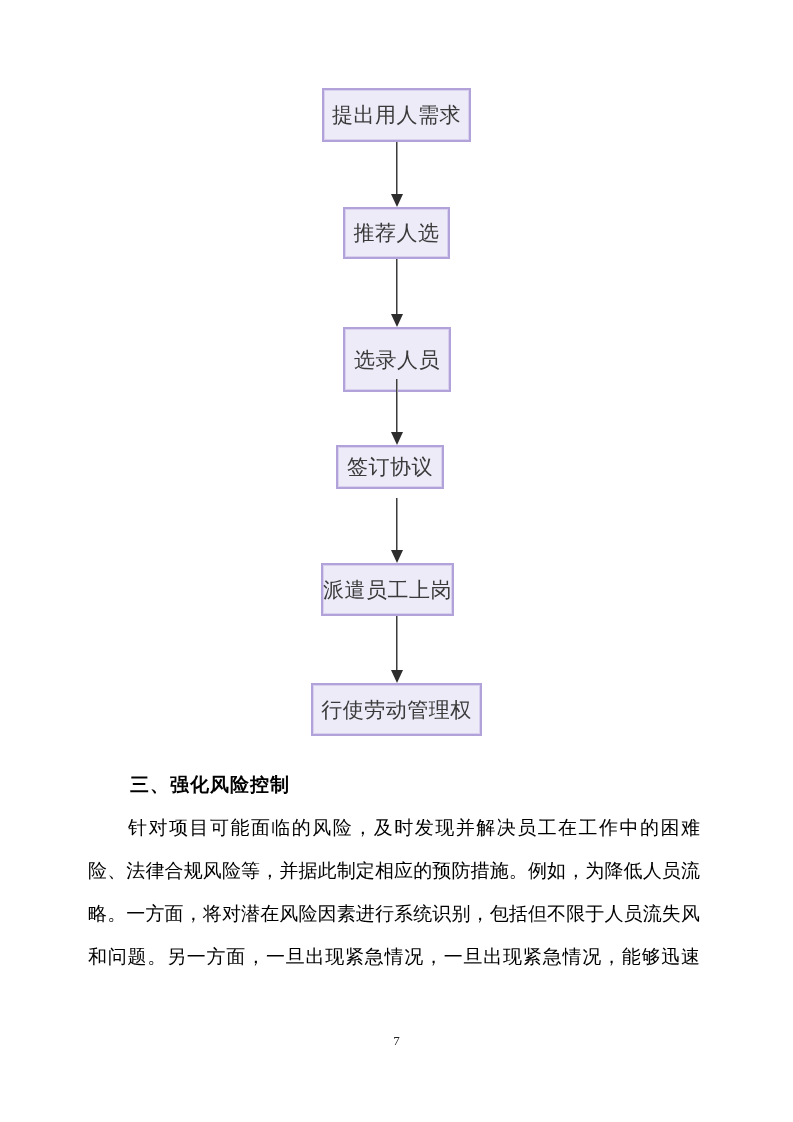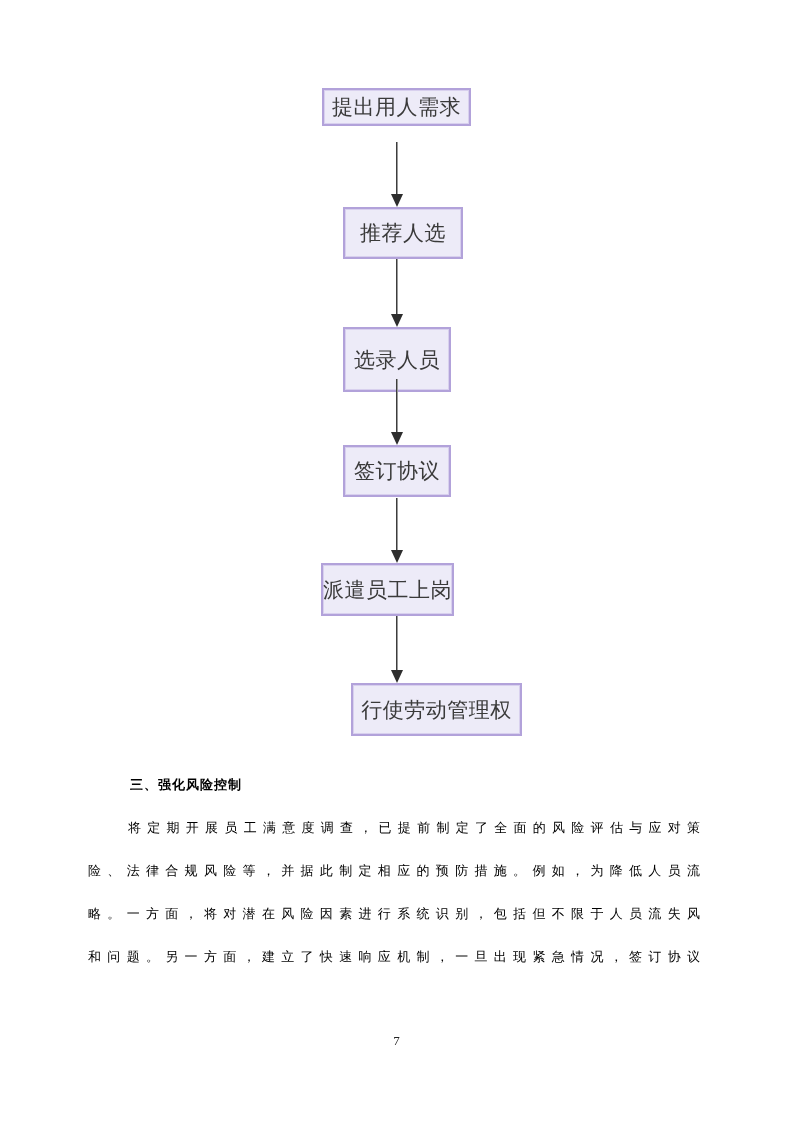--- a/index.html
+++ b/index.html
@@ -22,26 +22,26 @@
     box-shadow: inset 0 0 0 1px #d8d0ee;
     display: flex;
     align-items: center;
     justify-content: center;
     font-family: "Liberation Sans", "DejaVu Sans", sans-serif;
     font-size: 21px;
     color: #3a3a3a;
     letter-spacing: 0.5px;
     white-space: nowrap;
   }
-  .fc-1 { left: 322px; top: 88px;  width: 149px; height: 38px; }
-  .fc-2 { left: 343px; top: 207px; width: 120px; height: 52px; }
+  .fc-1 { left: 322px; top: 88px;  width: 149px; height: 54px; }
+  .fc-2 { left: 343px; top: 207px; width: 107px; height: 52px; }
   .fc-3 { left: 343px; top: 327px; width: 108px; height: 65px; }
-  .fc-4 { left: 343px; top: 445px; width: 108px; height: 52px; }
+  .fc-4 { left: 336px; top: 445px; width: 108px; height: 44px; }
   .fc-5 { left: 321px; top: 563px; width: 133px; height: 53px; }
-  .fc-6 { left: 311px; top: 683px; width: 171px; height: 53px; margin-left: 40px; }
+  .fc-6 { left: 311px; top: 683px; width: 171px; height: 53px; }
 
   .flow-arrow { position: absolute; left: 390px; width: 13px; }
   .fa-1 { top: 142px; height: 65px; }
   .fa-2 { top: 259px; height: 68px; }
   .fa-3 { top: 379px; height: 66px; }
   .fa-4 { top: 498px; height: 65px; }
   .fa-5 { top: 616px; height: 67px; }
   .arrow-line {
     position: absolute;
     left: 50%;
@@ -63,21 +63,21 @@
     border-right: 6px solid transparent;
     border-top: 13px solid #2e2e2e;
   }
 
   
   .text-block {
     position: absolute;
     left: 88px;
     top: 763px;
     width: 612px;
-    font-size: 13px;
+    font-size: 19px;
     line-height: 43px;
     color: #000000;
   }
   .section-heading {
     font-weight: bold;
     text-indent: 42px;
     letter-spacing: 1px;
     white-space: nowrap;
   }
   .para-line {
@@ -148,21 +148,21 @@
       <div class="arrow-head"></div>
     </div>
 
     <div class="flow-box fc-6">
       <span>行使劳动管理权</span>
     </div>
   </div>
 
   <div class="text-block">
     <div class="section-heading">三、强化风险控制</div>
-    <div class="para-line indent">将定期开展员工满意度调查，已提前制定了全面的风险评估与应对策</div>
+    <div class="para-line indent">针对项目可能面临的风险，及时发现并解决员工在工作中的困难</div>
     <div class="para-line">险、法律合规风险等，并据此制定相应的预防措施。例如，为降低人员流</div>
     <div class="para-line">略。一方面，将对潜在风险因素进行系统识别，包括但不限于人员流失风</div>
-    <div class="para-line">和问题。另一方面，建立了快速响应机制，一旦出现紧急情况，签订协议</div>
+    <div class="para-line">和问题。另一方面，一旦出现紧急情况，一旦出现紧急情况，能够迅速</div>
   </div>
 
   <div class="page-number">7</div>
 
 </div>
 
 </body></html>

